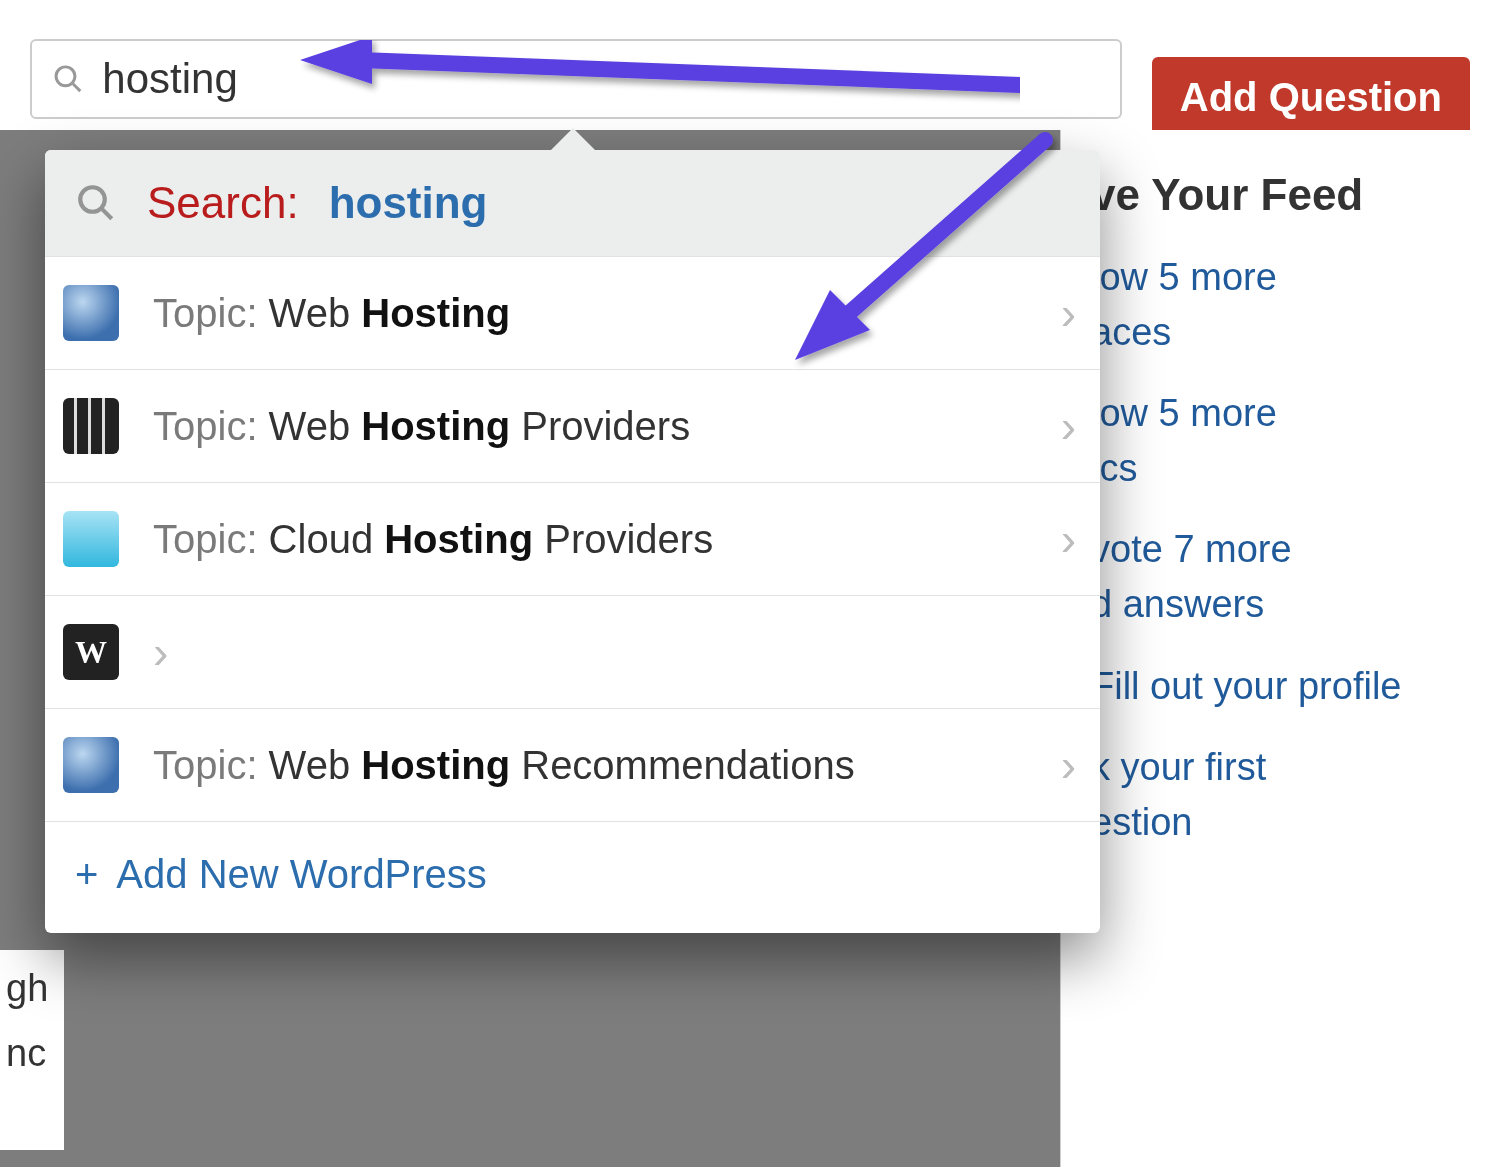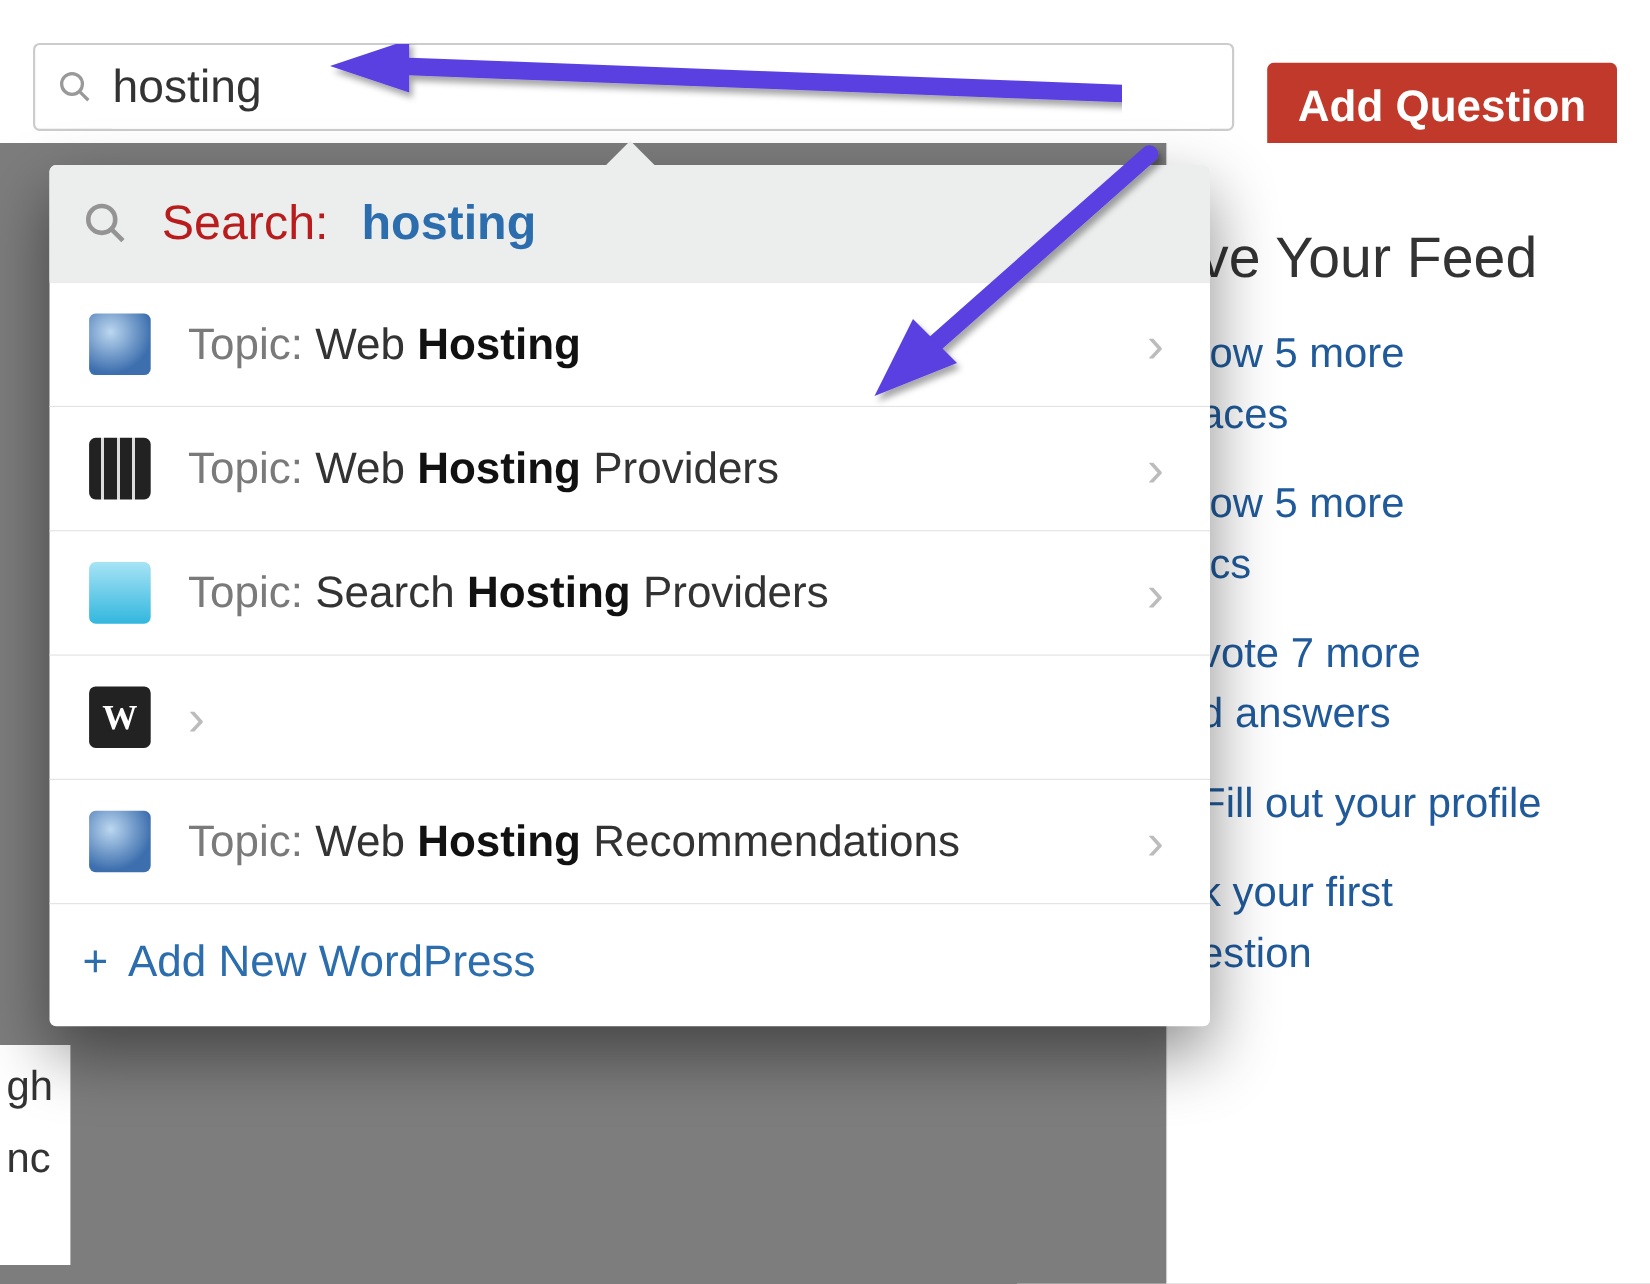--- a/index.html
+++ b/index.html
@@ -31,21 +31,21 @@
   .bg-gray {
     position:absolute; top:130px; left:0; right:0; bottom:0;
     background:#7d7d7d;
   }
   .right-col {
     position:absolute; right:0; top:130px; width:440px; bottom:0;
     background:#fff; padding:40px 30px;
     border-left:1px solid #d0d0d0;
     font-size:36px; color:#333;
   }
-  .right-col .sect-head { font-size:52px; font-weight:400; margin-bottom:30px;margin-top:35px; }
+  .right-col .sect-head { font-size:44px; font-weight:700; margin-bottom:30px; }
   .right-col .hint { color:#205a9a; margin-top:26px; line-height:1.45; font-size:38px; }
 
   .left-slice {
     position:absolute; left:0; top:950px; width:64px; height:200px;
     background:#fff; color:#333; font-size:38px; line-height:1.7;
     padding:6px 0 0 6px;
   }
 
   .dropdown {
     position:absolute; top:150px; left:45px; width:1055px;
@@ -62,21 +62,21 @@
     display:flex; align-items:center; gap:30px;
     background:#eceded; padding:28px 30px;
     border-radius:6px 6px 0 0;
   }
   .dd-header svg { width:42px; height:42px; stroke:#949494; fill:none; stroke-width:2.4; }
   .dd-header .lbl { font-size:44px; color:#b91c1c; }
   .dd-header .term { font-size:44px; color:#2b6dad; font-weight:600; }
 
   .dd-item {
     display:flex; align-items:center; gap:34px;
-    padding:28px 36px; border-top:1px solid #e2e2e2;
+    padding:28px 18px; border-top:1px solid #e2e2e2;
     cursor:pointer;
   }
   .dd-item .thumb {
     width:56px; height:56px; border-radius:6px;
     display:flex; align-items:center; justify-content:center;
     font-size:32px; color:#fff;
   }
   .globe { background:radial-gradient(circle at 35% 30%, #bcd7f0, #3d6fae 70%); border-radius:50%; }
   .server { background:linear-gradient(90deg,#222 0 20%, #ddd 20% 25%, #222 25% 45%, #ddd 45% 50%, #222 50% 70%, #ddd 70% 75%, #222 75% 100%);}
   .cloud  { background:linear-gradient(180deg,#a7e3f5,#32b7de); }
@@ -156,21 +156,21 @@
     <div class="thumb server"></div>
     <div class="txt">
       <span>Topic: </span><span class="base">Web </span><span class="bold">Hosting</span><span class="base"> Providers</span>
     </div>
     <div class="chev">›</div>
   </div>
 
   <div class="dd-item">
     <div class="thumb cloud"></div>
     <div class="txt">
-      <span>Topic: </span><span class="base">Search </span><span class="bold">Hosting</span><span class="base"> Providers</span>
+      <span>Topic: </span><span class="base">Cloud </span><span class="bold">Hosting</span><span class="base"> Providers</span>
     </div>
     <div class="chev">›</div>
   </div>
 
   <div class="dd-item">
     <div class="thumb wp">
         <span>W</span>
       </div>
     <div class="chev">›</div>
   </div>

